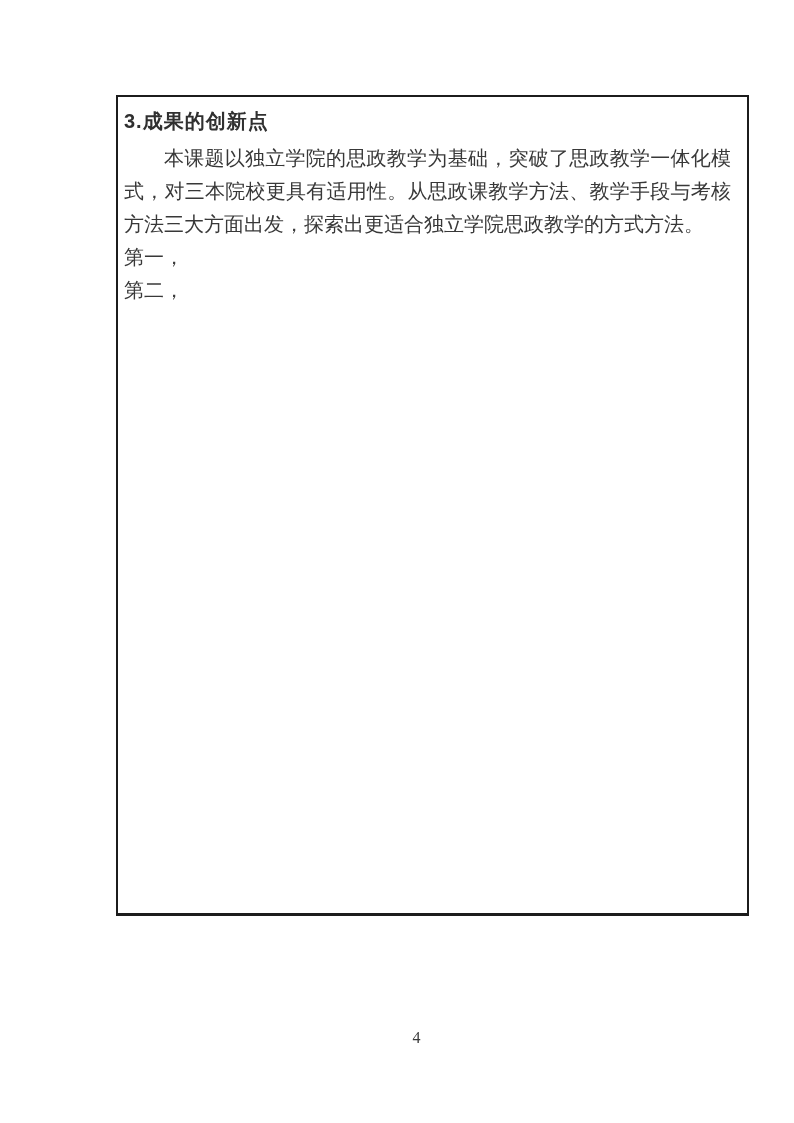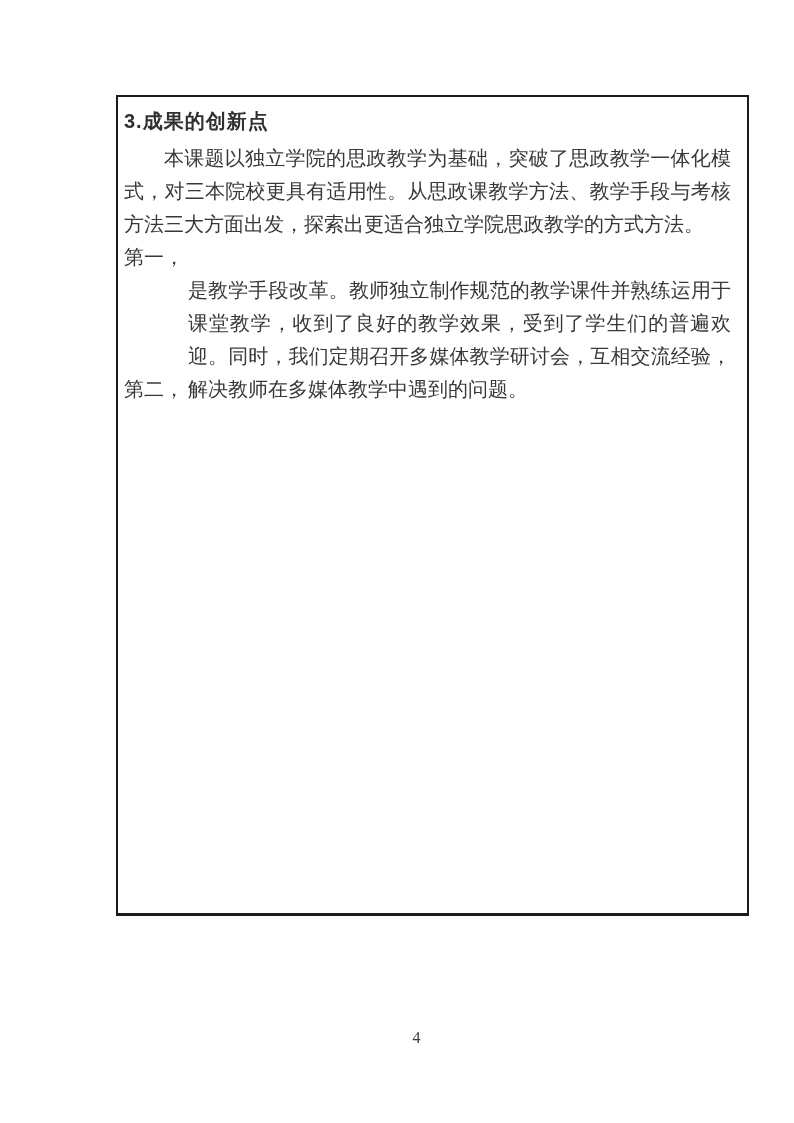--- a/index.html
+++ b/index.html
@@ -89,21 +89,20 @@
       <div class="section-title">3.成果的创新点</div>
 
       <p class="intro">本课题以独立学院的思政教学为基础，突破了思政教学一体化模式，对三本院校更具有适用性。从思政课教学方法、教学手段与考核方法三大方面出发，探索出更适合独立学院思政教学的方式方法。</p>
 
       <div class="item">
         <span class="item-label">第一，</span>
       </div>
 
       <div class="item">
         <span class="item-label">第二，</span>
-        <span class="item-text">是教学手段改革。教师独立制作规范的教学课件并熟练运用于课堂教学，收到了良好的教学效果，受到了学生们的普遍欢迎。同时，我们定期召开多媒体教学研讨会，互相交流经验，解决教师在多媒体教学中遇到的问题。</span>
       </div>
 
 
     </div>
   </div>
 
   <div class="page-number">4</div>
 
 </div>
 

